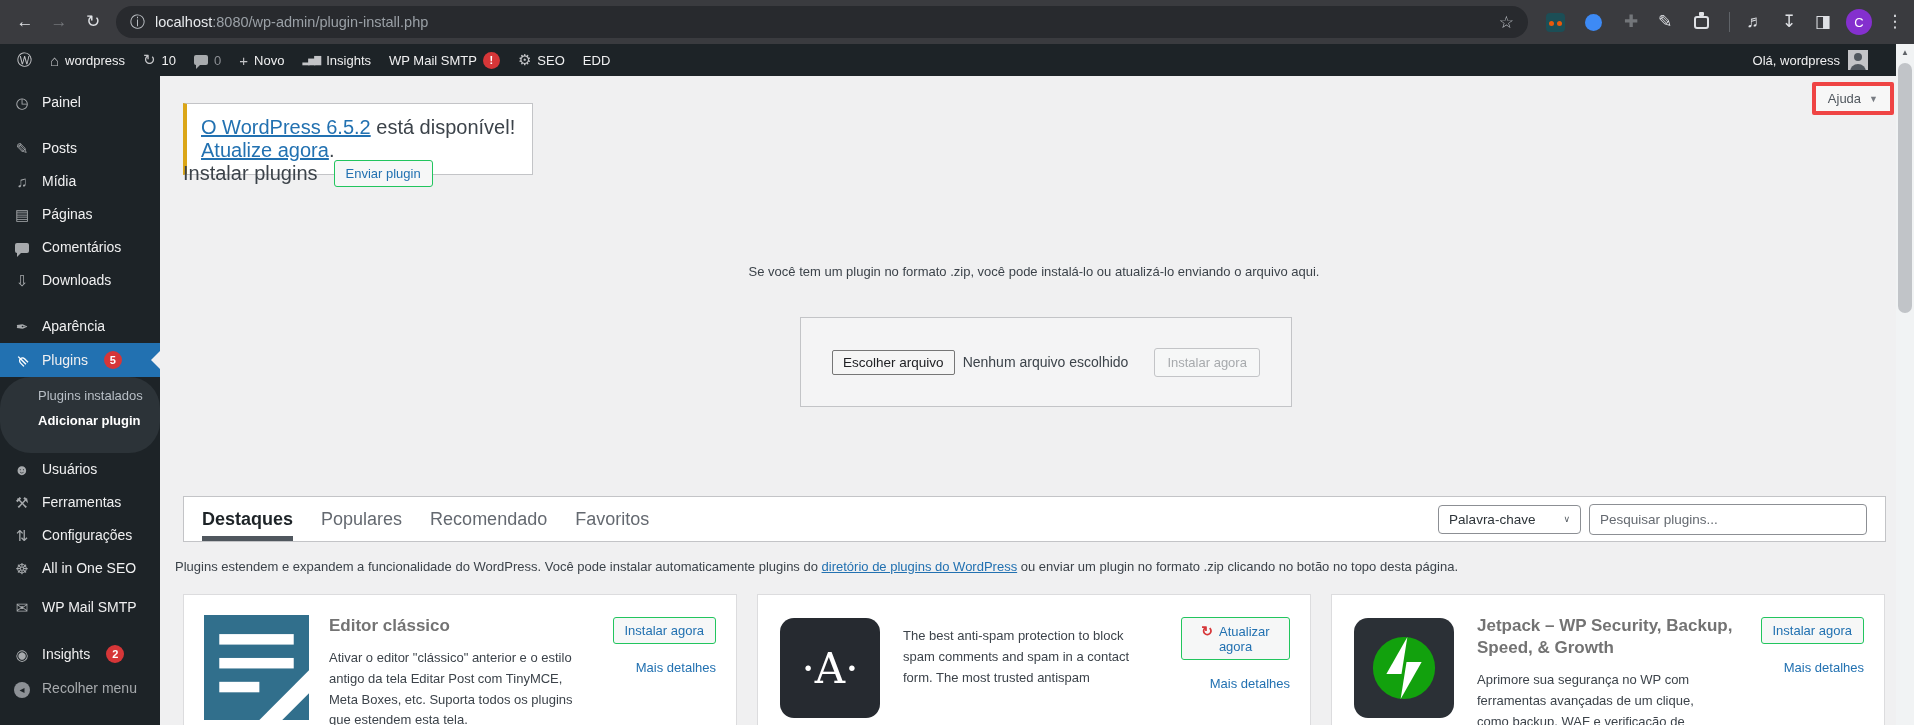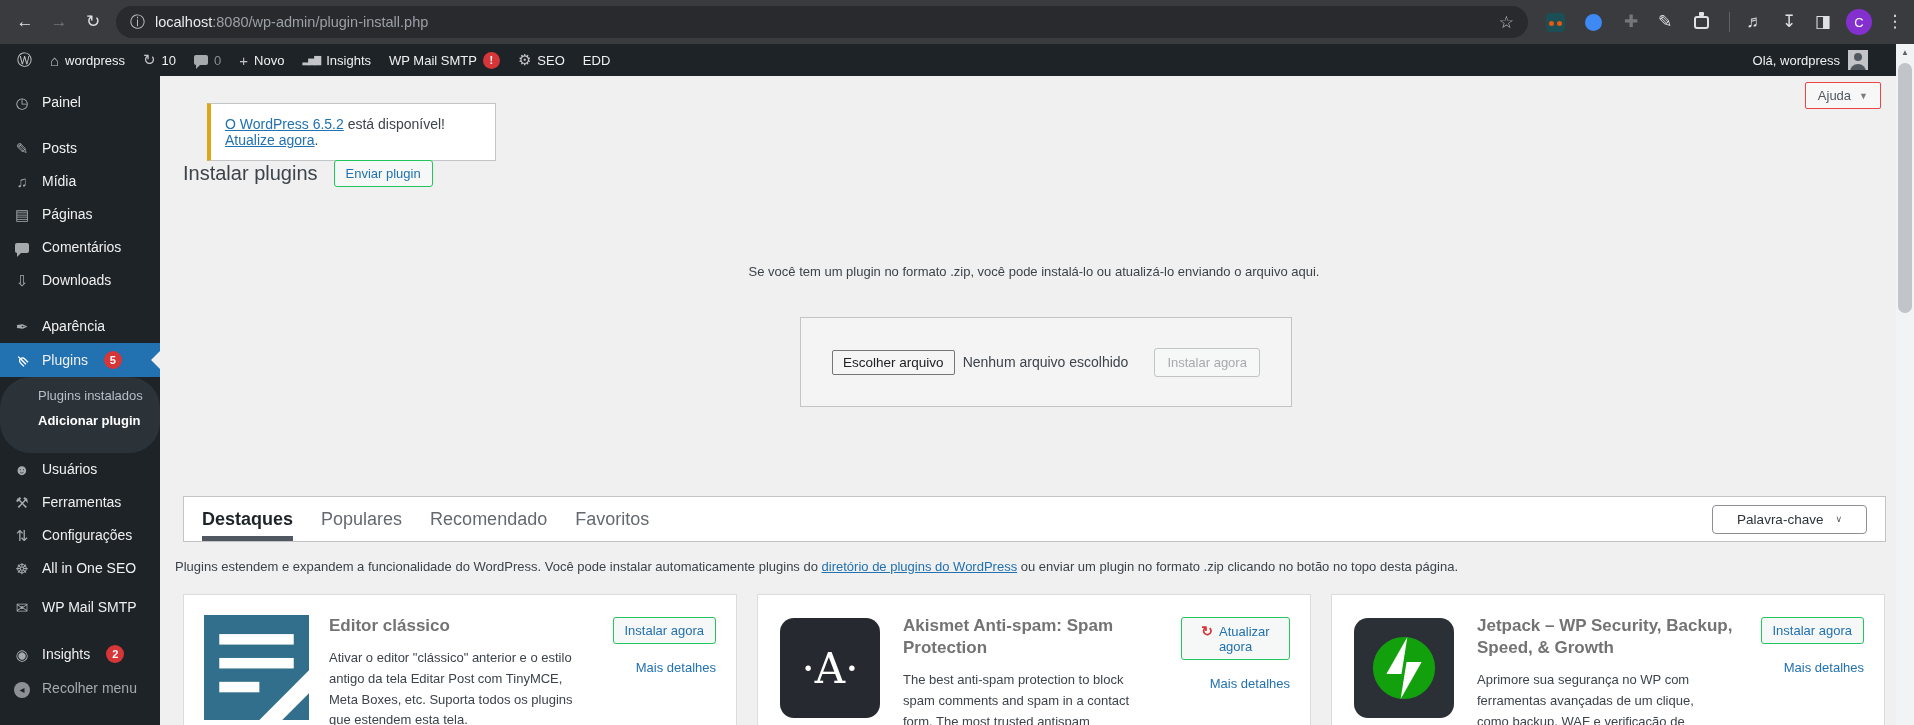--- a/index.html
+++ b/index.html
@@ -61,25 +61,25 @@
          border-top:9px solid transparent;border-bottom:9px solid transparent;border-right:9px solid #f0f0f1;}
   .submenu{background:#2c3338;padding:6px 0 20px;border-radius:31px;}
   .subitem{padding:5px 12px 5px 38px;font-size:13px;color:#b8bfc6;cursor:pointer;}
   .subitem.current{color:#fff;font-weight:bold;}
   .circ-ic{width:16px;height:16px;border-radius:50%;background:#8d9196;color:#1d2327;font-size:10px;
            display:inline-flex;align-items:center;justify-content:center;}
   .mlabel-dim{color:#a7aaad;}
 
   
   .content{position:absolute;left:160px;top:76px;width:1736px;height:649px;background:#f0f0f1;overflow:hidden;}
-  .help-btn{position:absolute;top:6px;right:15px;background:#f7f7f7;border:1px solid #ef4444;border-radius:2px;
+  .help-btn{position:absolute;top:6px;right:2px;background:#f7f7f7;border:4px solid #ef4444;border-radius:2px;
             padding:5px 12px;color:#50575e;font-size:13px;display:flex;gap:8px;align-items:center;cursor:pointer;}
   .help-caret{font-size:9px;color:#787c82;}
-  .notice{position:absolute;left:23px;top:27px;width:289px;background:#fff;border:1px solid #c3c4c7;
-          border-left:4px solid #dba617;padding:12px 14px;font-size:14px;color:#3c434a;margin-left:24px;}
+  .notice{position:absolute;left:23px;top:27px;width:350px;background:#fff;border:1px solid #c3c4c7;
+          border-left:4px solid #dba617;padding:12px 14px;font-size:20px;color:#3c434a;}
   a.lnk{color:#2271b1;text-decoration:underline;cursor:pointer;}
   .h1row{position:absolute;left:23px;top:82px;display:flex;align-items:center;gap:16px;}
   .h1row h1{font-size:20px;font-weight:400;color:#3c434a;margin:0;line-height:30px;}
   .btn-line{border:1px solid #22c55e;color:#2271b1;background:#f6f7f7;border-radius:3px;
             font-size:13px;padding:5px 11px;cursor:pointer;font-family:inherit;}
   .lead{position:absolute;top:188px;left:16px;width:1716px;text-align:center;font-size:13px;color:#3c434a;}
   .uploadbox{position:absolute;left:640px;top:241px;width:492px;height:90px;background:#f4f4f5;
              border:1px solid #c3c4c7;display:flex;align-items:center;justify-content:center;}
   .file-btn{border:1px solid #767676;background:#f5f5f5;color:#202124;font-size:13.5px;padding:4px 10px;
             border-radius:2px;cursor:pointer;font-family:inherit;}
@@ -88,21 +88,21 @@
                 font-size:13px;padding:6px 12px;border-radius:3px;font-family:inherit;}
 
   .filterbar{position:absolute;left:23px;top:420px;width:1703px;height:46px;background:#fff;
              border:1px solid #c3c4c7;display:flex;align-items:center;padding:0 18px;}
   .tab{font-size:18px;color:#646970;margin-right:28px;position:relative;height:44px;display:flex;
        align-items:center;cursor:pointer;}
   .tab.active{color:#1d2327;font-weight:600;}
   .tab.active::after{content:'';position:absolute;left:0;right:0;bottom:0;height:5px;background:#50575e;}
   .filter-right{margin-left:auto;display:flex;gap:8px;align-items:center;}
   .kw-select{border:1px solid #8c8f94;border-radius:4px;background:#fff;font-size:13.5px;color:#2c3338;
-             padding:6px 24px;display:flex;align-items:center;gap:12px;cursor:pointer;}
+             padding:6px 10px;display:flex;align-items:center;gap:28px;cursor:pointer;}
   .sel-caret{font-size:9px;color:#50575e;}
   .search-input{width:278px;border:1px solid #8c8f94;border-radius:4px;background:#fff;font-size:13.5px;
                 padding:7px 10px;color:#2c3338;font-family:inherit;outline:none;}
   .search-input::placeholder{color:#646970;}
 
   .intro{position:absolute;left:15px;top:483px;font-size:13px;color:#3c434a;white-space:nowrap;}
 
   .card{position:absolute;top:518px;width:554px;height:260px;background:#fff;border:1px solid #dcdcde;
         padding:20px 20px 0 20px;display:flex;gap:20px;}
   .card.c1{left:23px;}  .card.c2{left:597px;}  .card.c3{left:1171px;}
@@ -287,20 +287,21 @@
     <div class="filterbar">
       <span class="tab active">Destaques</span>
       <span class="tab">Populares</span>
       <span class="tab">Recomendado</span>
       <span class="tab">Favoritos</span>
       <div class="filter-right">
         <span class="kw-select">
           <span>Palavra-chave</span>
           <span class="sel-caret">∨</span>
         </span>
+        <input class="search-input" type="text" placeholder="Pesquisar plugins..." style="">
       </div>
     </div>
 
     <div class="intro">
       <span>Plugins estendem e expandem a funcionalidade do WordPress. Você pode instalar automaticamente plugins do </span><a class="lnk">diretório de plugins do WordPress</a><span> ou enviar um plugin no formato .zip clicando no botão no topo desta página.</span>
     </div>
 
     <div class="card c1">
       <div class="cicon">
         <svg width="105" height="105" viewBox="0 0 110 110">
@@ -322,21 +323,20 @@
       </div>
     </div>
 
     <div class="card c2">
       <div class="cicon">
         <div class="tile ak">
             <span>·A·</span>
           </div>
       </div>
       <div class="cbody">
-        <div class="ctitle">Akismet Anti-spam: Spam Protection</div>
         <div class="cdesc">The best anti-spam protection to block spam comments and spam in a contact form. The most trusted antispam</div>
       </div>
       <div class="cactions">
         <button class="btn-line"><span class="upd-ic">↻</span><span>Atualizar agora</span></button>
         <span class="details">Mais detalhes</span>
       </div>
     </div>
 
     <div class="card c3">
       <div class="cicon">

